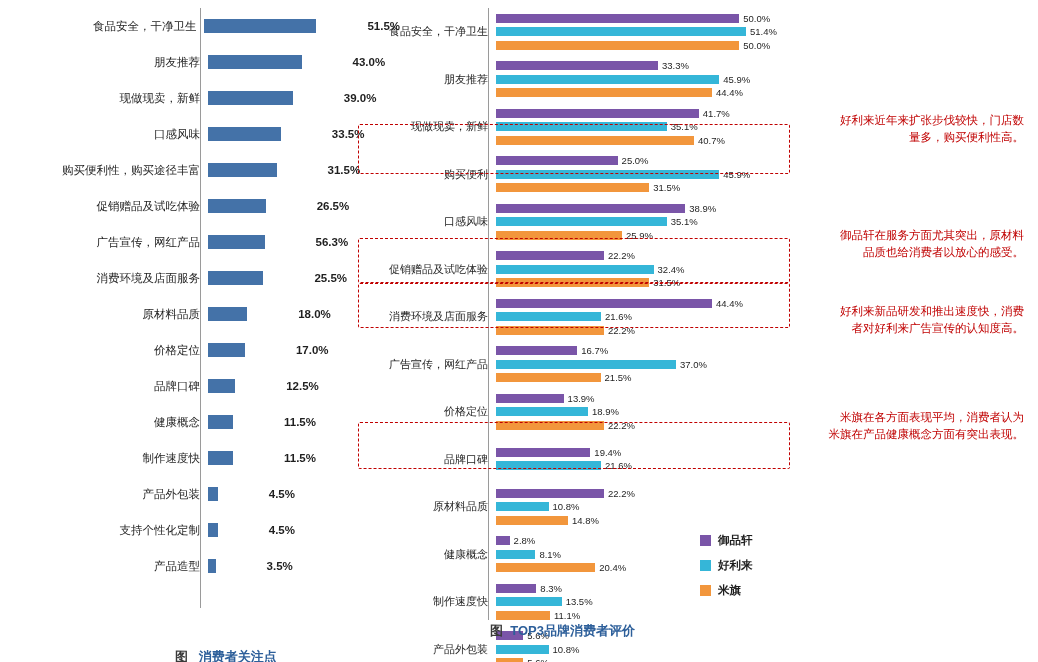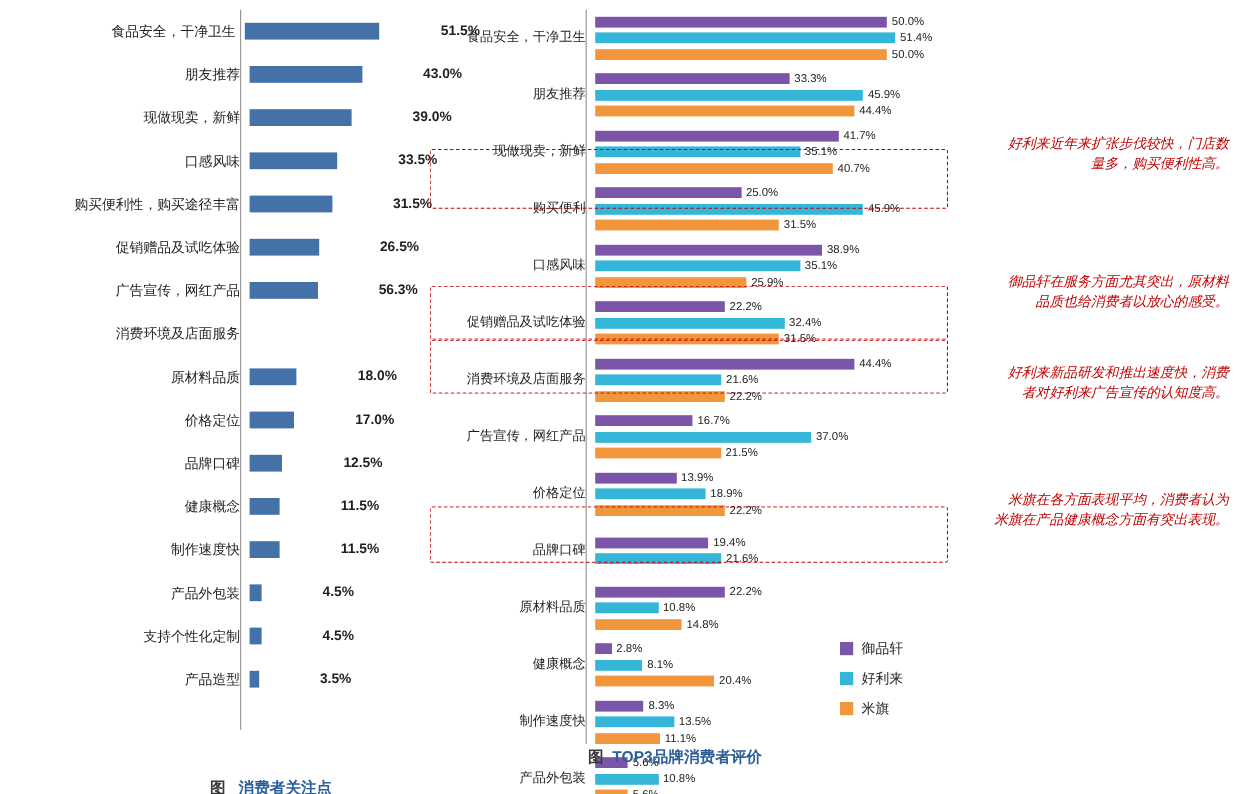--- a/index.html
+++ b/index.html
@@ -41,27 +41,26 @@
   .rbar{height:9px;}
   .rv{font-size:9.5px;color:#1f1f1f;margin-left:4px;white-space:nowrap;}
   .axis-right{
     position:absolute;left:488px;top:8px;width:1px;height:612px;background:#9a9a9a;
   }
 
   
   .legend{position:absolute;left:700px;top:528px;font-size:11.5px;}
   .lg{display:flex;align-items:center;height:25px;}
   .lgsw{width:11px;height:11px;margin-right:7px;}
-  .lgtx{color:#1f1f1f;}
+  .lgtx{color:#1f1f1f;font-weight:bold;}
 
   
   .anno{
     position:absolute;font-size:11.5px;color:#c00000;line-height:1.5;
     white-space:pre-line;
-    font-style:italic;
   }
   .dashbox{
     position:absolute;border:1px dashed #c00000;border-radius:2px;
   }
 </style>
 </head>
 <body>
 
 <div class="wrap">
 
@@ -111,20 +110,24 @@
       </div>
       <div class="lrow">
         <div class="lcat">广告宣传，网红产品</div>
         <div class="lbarbox">
           <div class="lbar" style="background: rgb(68, 114, 168); width: 56.5437px;"></div>
           <span class="lval">56.3%</span>
         </div>
       </div>
       <div class="lrow">
         <div class="lcat">消费环境及店面服务</div>
+        <div class="lbarbox">
+          <div class="lbar" style="background: rgb(68, 114, 168); width: 55.4563px;"></div>
+          <span class="lval">25.5%</span>
+        </div>
       </div>
       <div class="lrow">
         <div class="lcat">原材料品质</div>
         <div class="lbarbox">
           <div class="lbar" style="background: rgb(68, 114, 168); width: 39.1456px;"></div>
           <span class="lval">18.0%</span>
         </div>
       </div>
       <div class="lrow">
         <div class="lcat">价格定位</div>

